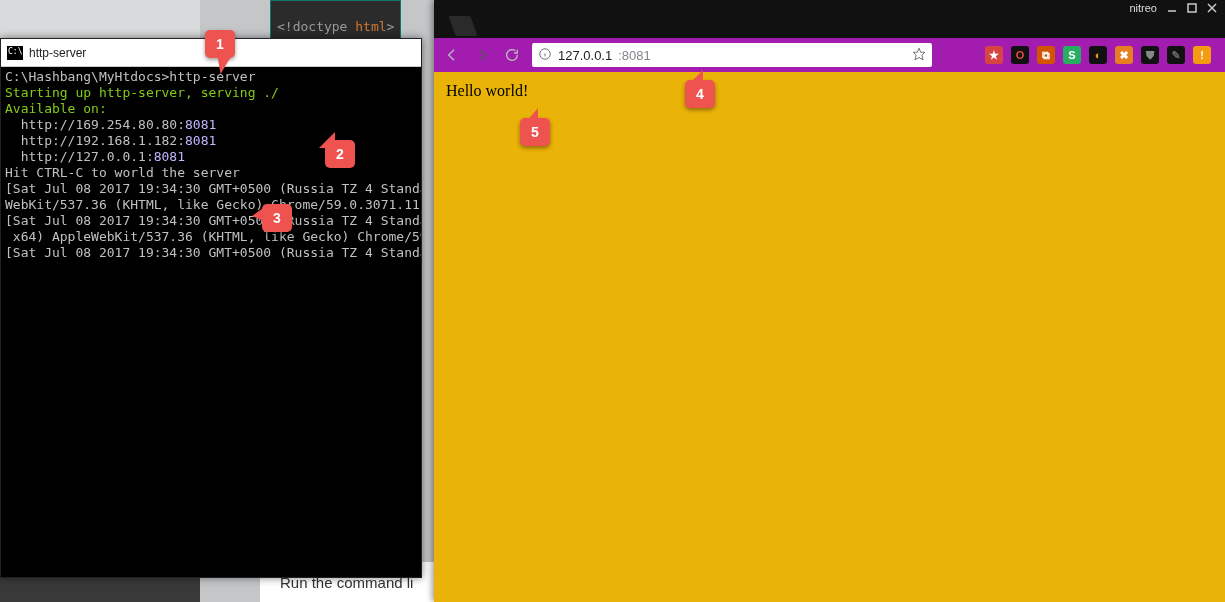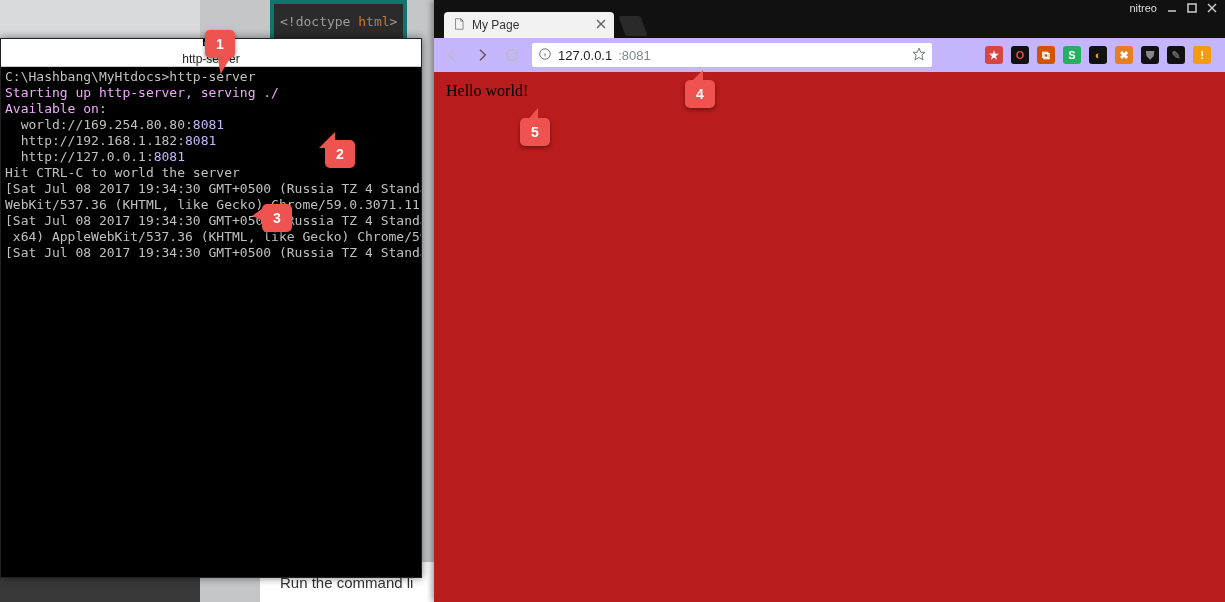--- a/index.html
+++ b/index.html
@@ -6,59 +6,59 @@
   html, body { width: 1225px; height: 602px; font-family: "Segoe UI", Arial, sans-serif; background: #c5c6c8; overflow: hidden; }
   .root { position: relative; width: 1225px; height: 602px; }
 
   
   .bg-panel { position: absolute; left: 0; top: 0; width: 200px; height: 602px; background: #393939; }
   .bg-panel-header { height: 24px; background: #383838; color: #d0d0d0; font-size: 12px; display: flex; align-items: center; padding-left: 6px; gap: 6px; border-bottom: 1px solid #2a2a2a; }
   .bg-panel-header .menu-icon svg { width: 14px; height: 14px; fill: #c0c0c0; }
   .bg-panel-body { background: #d9dadb; height: 560px; }
   .bg-mid { position: absolute; left: 200px; top: 0; width: 230px; height: 602px; background: #c5c6c8; }
   .bg-doc-footer { position: absolute; left: 260px; bottom: 0; width: 600px; height: 40px; background: #ffffff; color: #333; font-size: 15px; display:flex; align-items:center; padding-left:20px;}
-  .code-tag { position:absolute; left:270px; top:0; background:#2b2b2b; color:#9b9b9b; font-family: Consolas, monospace; font-size:13px; padding:10px 6px; border:4px solid #0f766e;}
+  .code-tag { position:absolute; left:270px; top:0; background:#2b2b2b; color:#9b9b9b; font-family: Consolas, monospace; font-size:13px; padding:18px 6px; border:1px solid #0f766e;}
   .code-tag .kw { color:#cc7832; }
 
   
   .console-window { position: absolute; left: 0; top: 38px; width: 422px; height: 540px; background: #000; box-shadow: 0 0 8px rgba(0,0,0,0.5); border:1px solid #222;}
-  .console-titlebar { height: 28px; background: #ffffff; display: flex; align-items: center; padding: 0 6px; gap: 6px; border-bottom:1px solid #ccc;flex-direction:column;}
+  .console-titlebar { height: 28px; background: #ffffff; display: flex; align-items: center; padding: 0 6px; gap: 6px; border-bottom:1px solid #ccc;}
   .console-titlebar .cmd-icon { width:16px; height:14px; background:#000; display:inline-block; position:relative;}
   .console-titlebar .cmd-icon:after{content:"C:\\"; color:#fff; font-size:8px; position:absolute; left:1px; top:1px; font-family:Consolas,monospace;}
   .console-titlebar .title { font-size: 12px; color:#222;}
   .console-body { font-family: Consolas, "Lucida Console", monospace; font-size: 13px; line-height: 16px; color: #c0c0c0; padding: 2px 4px; white-space: pre; overflow: hidden; }
-  .console-body .yellow { color: #f0abfc; }
+  .console-body .yellow { color: #84cc16; }
   .console-body .port { color: #c4b5fd; }
 
   
   .browser-window { position: absolute; left: 434px; top: 0; width: 791px; height: 602px; background: #fff; box-shadow: -2px 0 6px rgba(0,0,0,0.4);}
   .browser-titlebar { height: 8px; background: #111111; }
   .browser-user-strip { position:absolute; right:0; top:0; height:16px; background:#111; color:#ddd; font-size:11px; padding:0 4px; display:flex; align-items:center; gap:6px;justify-content:flex-end;}
   .win-controls { display:flex; gap:2px;}
   .win-btn { width:18px; height:14px; display:flex; align-items:center; justify-content:center;}
   .win-btn svg{width:10px;height:10px;stroke:#ccc;fill:none;stroke-width:1.5;}
   .tab-strip { height: 30px; background: #111111; display: flex; align-items: flex-end; padding-left: 10px; }
   .tab { height: 26px; background: #f2f2f2; border-radius: 4px 4px 0 0; display: flex; align-items: center; padding: 0 8px; gap: 6px; min-width: 170px; font-size: 12px; color: #333; position:relative;}
   .tab .page-icon svg{width:14px;height:14px;fill:none;stroke:#666;stroke-width:1.2;}
   .tab .close svg{width:10px;height:10px;stroke:#666;stroke-width:1.5;fill:none;}
   .tab .close{margin-left:auto;}
   .new-tab { width:22px; height:20px; background:#2a2a2a; margin-left:8px; margin-bottom:2px; transform: skewX(20deg); border-radius:2px;}
-  .toolbar { height: 34px; background: #c4b5fd; display: flex; align-items: center; padding: 0 8px; gap: 10px; }
+  .toolbar { height: 34px; background: #a21caf; display: flex; align-items: center; padding: 0 8px; gap: 10px; }
   .nav-btn { width: 20px; height: 20px; display: flex; align-items: center; justify-content: center; }
   .nav-btn svg { width: 16px; height: 16px; stroke: #bbb; fill: none; stroke-width: 2; }
   .nav-btn.disabled svg { stroke: #555; }
   .omnibox { flex: 0 0 400px; height: 24px; background: #fff; border-radius: 2px; display: flex; align-items: center; padding: 0 6px; gap: 6px; font-size: 13px; color: #333; }
   .omnibox .info-icon svg{width:14px;height:14px;stroke:#5f6368;fill:none;stroke-width:1.5;}
   .omnibox .host { color:#202124;}
   .omnibox .portpart{ color:#80868b;}
   .omnibox .star{margin-left:auto;}
   .omnibox .star svg{width:14px;height:14px;fill:none;stroke:#5f6368;stroke-width:1.5;}
   .ext-icons { display:flex; gap:8px; margin-left:auto; padding-right:6px;}
   .ext-icon{width:18px;height:18px;border-radius:3px;display:flex;align-items:center;justify-content:center;font-size:11px;font-weight:bold;}
-  .viewport { position: absolute; left: 0; top: 72px; right: 0; bottom: 0; background: #b91c1c; padding: 10px 12px; font-family: "Times New Roman", serif; font-size: 16px; color: #000;}
+  .viewport { position: absolute; left: 0; top: 72px; right: 0; bottom: 0; background: #eab308; padding: 10px 12px; font-family: "Times New Roman", serif; font-size: 16px; color: #000;}
 
   
   .callout { position: absolute; width: 30px; height: 28px; background: #ef5350; color: #fff; font-size: 14px; font-weight: 600; border-radius: 5px; display: flex; align-items: center; justify-content: center; box-shadow: 0 2px 4px rgba(0,0,0,0.4);}
   .callout .tail { position: absolute; width: 0; height: 0; }
   .callout.c1 { left: 205px; top: 30px; }
   .callout.c1 .tail { left: 14px; top: 26px; border-top: 18px solid #ef5350; border-right: 14px solid transparent; transform: skewX(10deg);}
   .callout.c2 { left: 325px; top: 140px; }
   .callout.c2 .tail { left: -6px; top: -8px; border-bottom: 16px solid #ef5350; border-left: 16px solid transparent;}
   .callout.c3 { left: 262px; top: 204px; }
   .callout.c3 .tail { left: -10px; top: 2px; border-right: 14px solid #ef5350; border-top: 10px solid transparent; border-bottom:6px solid transparent;}
@@ -83,21 +83,21 @@
   </div>
 
   <div class="console-window">
     <div class="console-titlebar">
       <span class="cmd-icon"></span>
       <span class="title">http-server</span>
     </div>
     <div class="console-body"><span>C:\Hashbang\MyHtdocs&gt;http-server</span>
 <span class="yellow">Starting up http-server, serving ./</span>
 <span class="yellow">Available on:</span>
-<span><span>  world://169.254.80.80:</span><span class="port">8081</span></span>
+<span><span>  http://169.254.80.80:</span><span class="port">8081</span></span>
 <span><span>  http://192.168.1.182:</span><span class="port">8081</span></span>
 <span><span>  http://127.0.0.1:</span><span class="port">8081</span></span>
 <span>Hit CTRL-C to world the server</span>
 <span>[Sat Jul 08 2017 19:34:30 GMT+0500 (Russia TZ 4 Standa</span>
 <span>WebKit/537.36 (KHTML, like Gecko) Chrome/59.0.3071.11</span>
 <span>[Sat Jul 08 2017 19:34:30 GMT+0500 (Russia TZ 4 Standa</span>
 <span> x64) AppleWebKit/537.36 (KHTML, like Gecko) Chrome/59</span>
 <span>[Sat Jul 08 2017 19:34:30 GMT+0500 (Russia TZ 4 Standa</span></div>
   </div>
 
@@ -118,35 +118,20 @@
         <div class="win-btn">
             <svg viewBox="0 0 10 10">
               <line x1="1" y1="1" x2="9" y2="9"></line>
               <line x1="9" y1="1" x2="1" y2="9"></line>
             </svg>
           </div>
       </div>
     </div>
     <div class="browser-titlebar"></div>
     <div class="tab-strip">
-      <div class="tab">
-        <span class="page-icon">
-          <svg viewBox="0 0 24 24">
-              <path d="M6 3h9l4 4v14H6z"></path>
-              <path d="M15 3v4h4"></path>
-            </svg>
-        </span>
-        <span>My Page</span>
-        <span class="close">
-          <svg viewBox="0 0 10 10">
-              <line x1="1" y1="1" x2="9" y2="9"></line>
-              <line x1="9" y1="1" x2="1" y2="9"></line>
-            </svg>
-        </span>
-      </div>
       <div class="new-tab"></div>
     </div>
     <div class="toolbar">
       <div class="nav-btn">
         <svg viewBox="0 0 24 24">
             <polyline points="15 4 7 12 15 20"></polyline>
           </svg>
       </div>
       <div class="nav-btn disabled">
         <svg viewBox="0 0 24 24">

